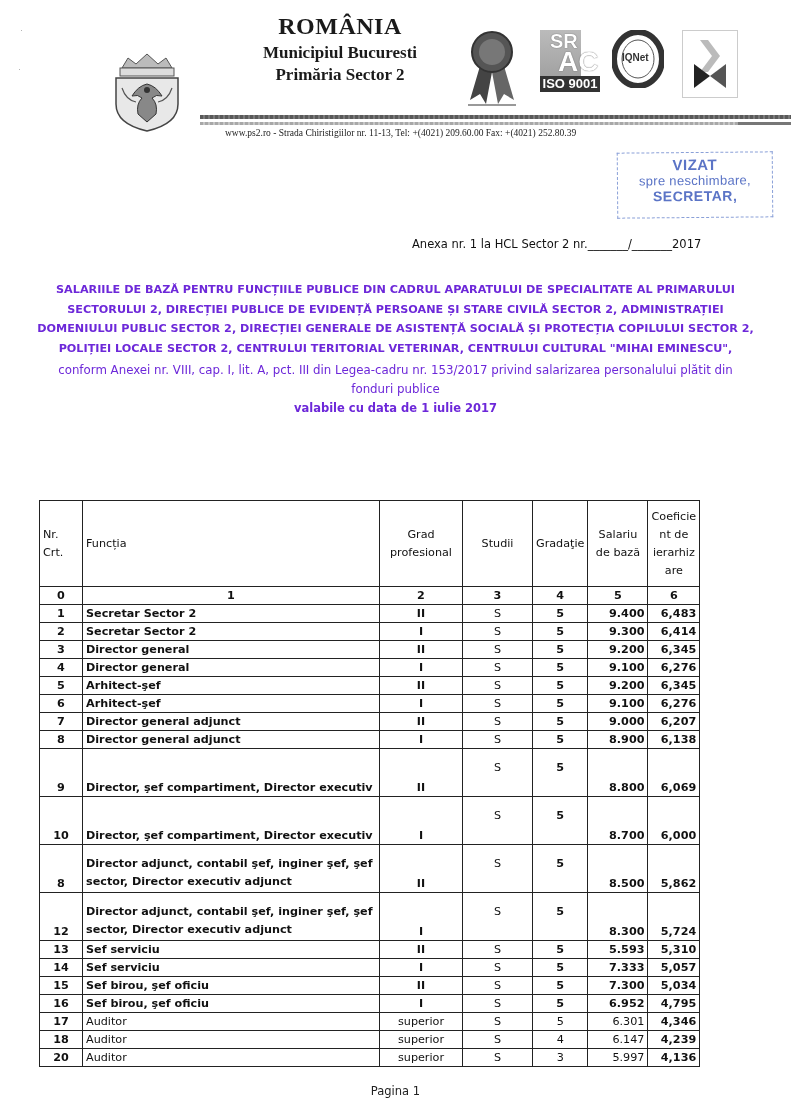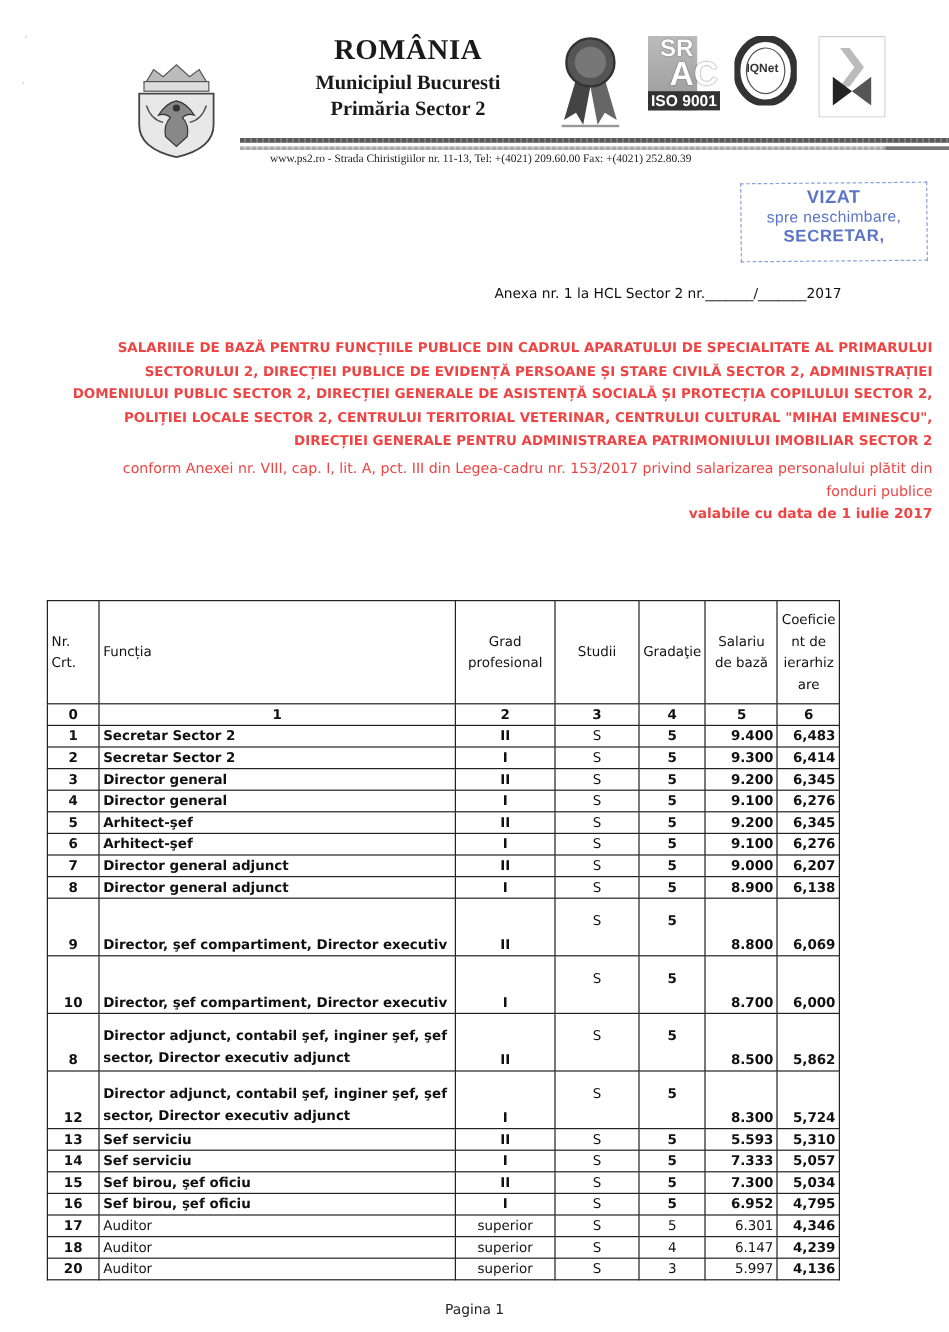--- a/index.html
+++ b/index.html
@@ -1,20 +1,20 @@
 <!DOCTYPE html>
 <html><head>
   <meta charset="utf-8">
   <style>
     html, body { margin: 0; padding: 0; background: #ffffff; }
     body { width: 791px; height: 1110px; position: relative; overflow: hidden; font-family: "Liberation Sans", sans-serif; color: #111; }
 
     
     .crest { position: absolute; left: 108px; top: 52px; width: 78px; height: 80px; }
-    .head-title { position: absolute; left: 220px; top: 28px; width: 240px; text-align: center; font-family: "Liberation Serif", serif; font-weight: bold; color: #1a1a1a; }
+    .head-title { position: absolute; left: 220px; top: 12px; width: 240px; text-align: center; font-family: "Liberation Serif", serif; font-weight: bold; color: #1a1a1a; }
     .head-title .t1 { font-size: 24px; letter-spacing: 0.5px; line-height: 28px; }
     .head-title .t2 { font-size: 17px; line-height: 22px; margin-top: 2px; }
     .head-title .t3 { font-size: 17px; line-height: 22px; }
 
     .logo { position: absolute; }
     .logo-award { left: 462px; top: 28px; width: 60px; height: 80px; }
     .logo-srac { left: 540px; top: 30px; width: 41px; height: 62px; }
     .logo-iqnet { left: 612px; top: 30px; width: 52px; height: 58px; }
     .logo-green { left: 682px; top: 30px; width: 56px; height: 68px; }
 
@@ -28,21 +28,21 @@
     
     .stamp { position: absolute; left: 617px; top: 152px; width: 154px; height: 64px; border: 1px dashed #8aa0d8; color: #5b74c6; text-align: center; font-family: "Liberation Sans", sans-serif; font-weight: bold; transform: rotate(-0.5deg); }
     .stamp .s1 { font-size: 15px; line-height: 17px; margin-top: 3px; letter-spacing: 0.5px; }
     .stamp .s2 { font-size: 13px; line-height: 15px; font-weight: normal; letter-spacing: 0.3px; }
     .stamp .s3 { font-size: 14px; line-height: 16px; letter-spacing: 0.5px; }
 
     
     .annex { position: absolute; left: 412px; top: 237px; font-family: "DejaVu Sans", sans-serif; font-size: 11.5px; color: #111; white-space: nowrap; }
 
     
-    .title-block { position: absolute; left: 14px; top: 280px; width: 763px; text-align: right; font-family: "DejaVu Sans", sans-serif; color: #ef4444; }
+    .title-block { position: absolute; left: 14px; top: 280px; width: 763px; text-align: center; font-family: "DejaVu Sans", sans-serif; color: #6d28d9; }
     .title-block .bold-line { font-weight: bold; font-size: 11.2px; line-height: 19.5px; }
     .title-block .conform { font-size: 11.8px; line-height: 19px; margin-top: 3px; }
     .title-block .valid { font-weight: bold; font-size: 11.5px; line-height: 19px; }
 
     
     table.sal { position: absolute; left: 39px; top: 500px; border-collapse: collapse; font-family: "DejaVu Sans", sans-serif; font-size: 11.2px; color: #111; }
     table.sal td, table.sal th { border: 1.3px solid #222; padding: 0 3px; }
     table.sal th { font-weight: normal; }
     .c0 { width: 43px; } .c1 { width: 297px; } .c2 { width: 83px; } .c3 { width: 70px; }
     .c4 { width: 55px; } .c5 { width: 60px; } .c6 { width: 48px; }
@@ -129,21 +129,20 @@
   <div class="s3">SECRETAR,</div>
 </div>
 
 <div class="annex">Anexa nr. 1 la HCL Sector 2 nr._______/_______2017</div>
 
 <div class="title-block">
   <div class="bold-line">SALARIILE DE BAZĂ PENTRU FUNCȚIILE PUBLICE DIN CADRUL APARATULUI DE SPECIALITATE AL PRIMARULUI</div>
   <div class="bold-line">SECTORULUI 2, DIRECȚIEI PUBLICE DE EVIDENȚĂ PERSOANE ȘI STARE CIVILĂ SECTOR 2, ADMINISTRAȚIEI</div>
   <div class="bold-line">DOMENIULUI PUBLIC SECTOR 2, DIRECȚIEI GENERALE DE ASISTENȚĂ SOCIALĂ ȘI PROTECȚIA COPILULUI SECTOR 2,</div>
   <div class="bold-line">POLIȚIEI LOCALE SECTOR 2, CENTRULUI TERITORIAL VETERINAR, CENTRULUI CULTURAL "MIHAI EMINESCU",</div>
-  <div class="bold-line">DIRECȚIEI GENERALE PENTRU ADMINISTRAREA PATRIMONIULUI IMOBILIAR SECTOR 2</div>
   <div class="conform">conform Anexei nr. VIII, cap. I, lit. A, pct. III din Legea-cadru nr. 153/2017 privind salarizarea personalului plătit din</div>
   <div class="conform" style="margin-top:0;">fonduri publice</div>
   <div class="valid">valabile cu data de 1 iulie 2017</div>
 </div>
 
 <table class="sal">
   <colgroup>
     <col class="c0">
       <col class="c1">
       <col class="c2">

